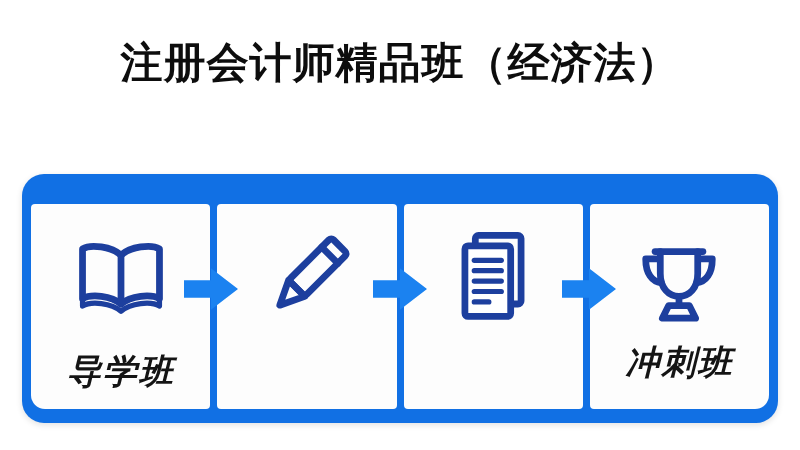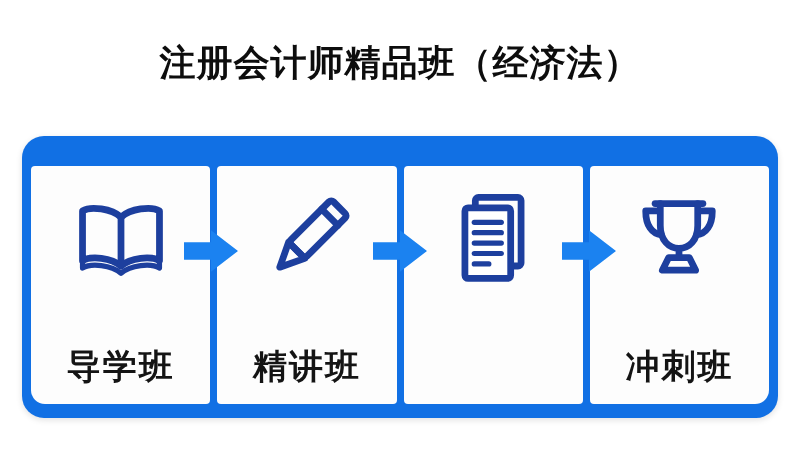--- a/index.html
+++ b/index.html
@@ -15,54 +15,55 @@
     --card-blue: #1170e4;
     --arrow-blue: #1b82f0;
     --icon-blue: #1d3f9e;
     --title-color: #0d0d0d;
     --label-color: #141414;
     --panel-bg: #fdfdfd;
   }
   .title {
     margin-top: 34px;
     text-align: center;
-    font-size: 36px;
+    font-size: 42px;
     line-height: 58px;
     font-weight: 900;
     letter-spacing: 1px;
     color: var(--title-color);
     white-space: nowrap;
   }
   .card {
     position: relative;
     width: 756px;
-    height: 282px;
-    margin: 44px auto 0 auto;
+    height: 249px;
+    margin: 82px auto 0 auto;
     background: var(--card-blue);
     border-radius: 22px;
     box-shadow: 0 2px 6px rgba(0,0,0,0.12);
+    font-style: italic;
   }
   .panels {
     position: absolute;
     top: 30px; left: 9px; right: 9px; bottom: 14px;
     display: flex;
     gap: 7px;
   }
   .panel {
     flex: 1 1 0;
     background: var(--panel-bg);
     border-radius: 4px;
     display: flex;
     flex-direction: column;
     align-items: center;
     justify-content: space-between;
     padding: 22px 0 14px 0;
   }
   .panel:first-child  { border-bottom-left-radius: 14px; }
-  .panel:last-child   { border-bottom-right-radius: 14px; }
+  .panel:last-child   { border-bottom-right-radius: 14px; justify-content: center; }
   .icon-wrap { width: 104px; height: 104px; }
   .icon-wrap svg { width: 104px; height: 104px; display: block; }
   .icon-wrap svg * {
     fill: none;
     stroke: var(--icon-blue);
     stroke-width: 6.5;
     stroke-linecap: round;
     stroke-linejoin: round;
   }
   .icon-wrap svg .fillwhite { fill: #ffffff; }
@@ -107,21 +108,20 @@
     <div class="panel">
       <div class="icon-wrap">
         <svg viewBox="0 0 100 100" aria-hidden="true">
           <g transform="rotate(45 50 50)">
             <rect x="39" y="6" width="22" height="58" rx="3"></rect>
             <line x1="39" y1="19" x2="61" y2="19"></line>
             <path d="M39 64 L50 87 L61 64 Z"></path>
           </g>
         </svg>
       </div>
-      <div class="stage-label">精讲班</div>
     </div>
 
     <div class="panel">
       <div class="icon-wrap">
         <svg viewBox="0 0 100 100" aria-hidden="true">
           <rect x="33" y="9" width="44" height="66" rx="3"></rect>
           <rect class="fillwhite" x="23" y="19" width="44" height="68" rx="3"></rect>
           <line x1="32" y1="33" x2="58" y2="33" style="stroke-width:5"></line>
           <line x1="32" y1="43" x2="58" y2="43" style="stroke-width:5"></line>
           <line x1="32" y1="53" x2="58" y2="53" style="stroke-width:5"></line>

